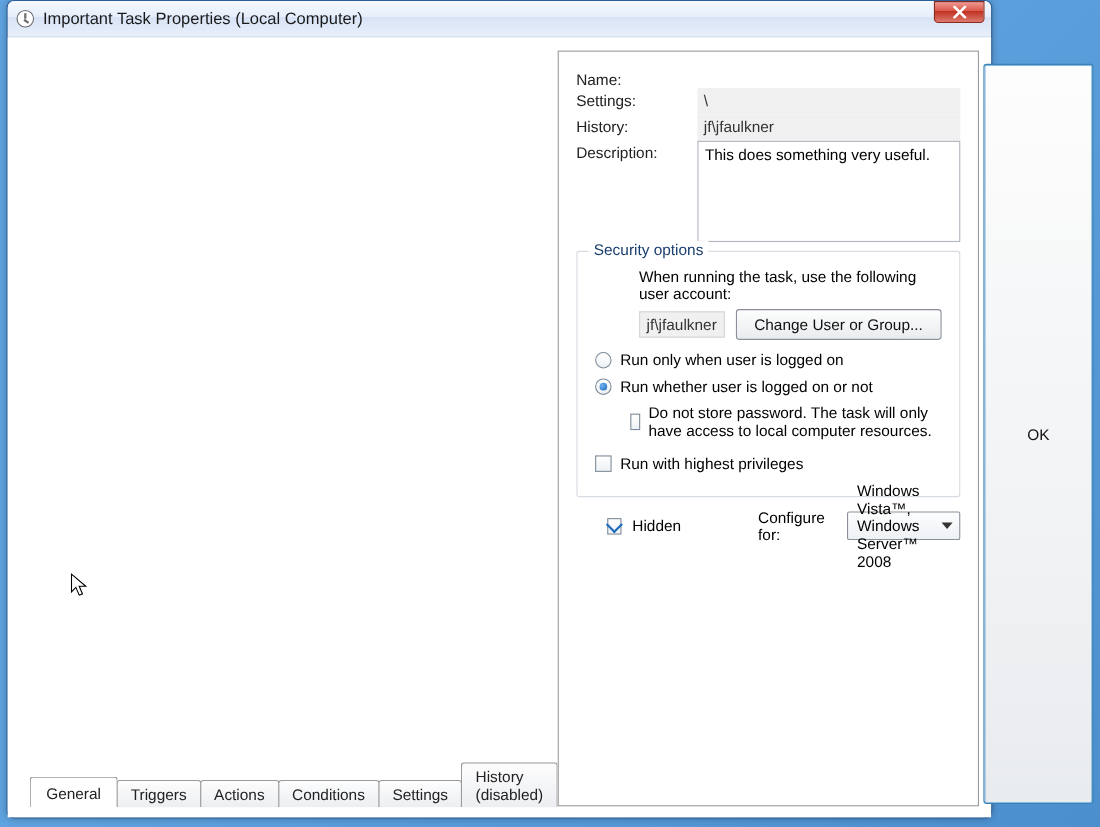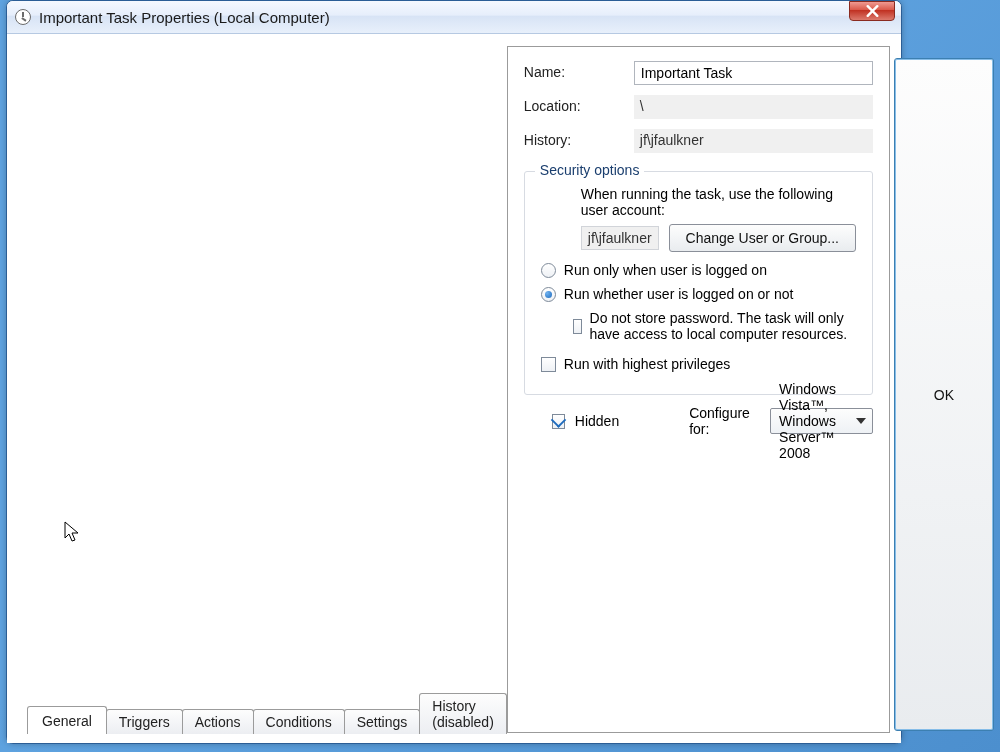--- a/index.html
+++ b/index.html
@@ -128,21 +128,20 @@
     background: #fff;
     flex: 1;
     padding: 14px 16px 10px 16px;
     display: flex;
     flex-direction: column;
   }
   
   .row {
     display: flex;
     align-items: flex-start;
-    margin-bottom: 10px;
   }
   .row .lbl {
     width: 110px;
     padding-top: 3px;
     color: #222;
   }
   .txt {
     flex: 1;
     border: 1px solid #b0b5bd;
     padding: 3px 6px;
@@ -303,33 +302,36 @@
       <div class="tab">Actions</div>
       <div class="tab">Conditions</div>
       <div class="tab">Settings</div>
       <div class="tab">History (disabled)</div>
     </div>
 
     <div class="tabpanel">
 
       <div class="row">
         <div class="lbl">Name:</div>
-        <input class="txt" value="Important Task" style="">
       </div>
 
       <div class="row">
-        <div class="lbl">Location:</div>
+        <div class="lbl">Settings:</div>
         <div class="txt readonly" style="border:none;background:#f0f0f0;">\</div>
       </div>
 
       <div class="row">
         <div class="lbl">History:</div>
         <div class="txt readonly" style="border:none;background:#f0f0f0;">jf\jfaulkner</div>
       </div>
 
+      <div class="row">
+        <div class="lbl">Description:</div>
+        <textarea class="txt" style="">This does something very useful.</textarea>
+      </div>
 
       <div class="group">
         <div class="group-title">Security options</div>
 
         <div class="g-row" style="margin-bottom:6px;">
           <span>When running the task, use the following user account:</span>
         </div>
         <div class="g-row">
           <div class="account-field">jf\jfaulkner</div>
           <button class="btn">Change User or Group...</button>

